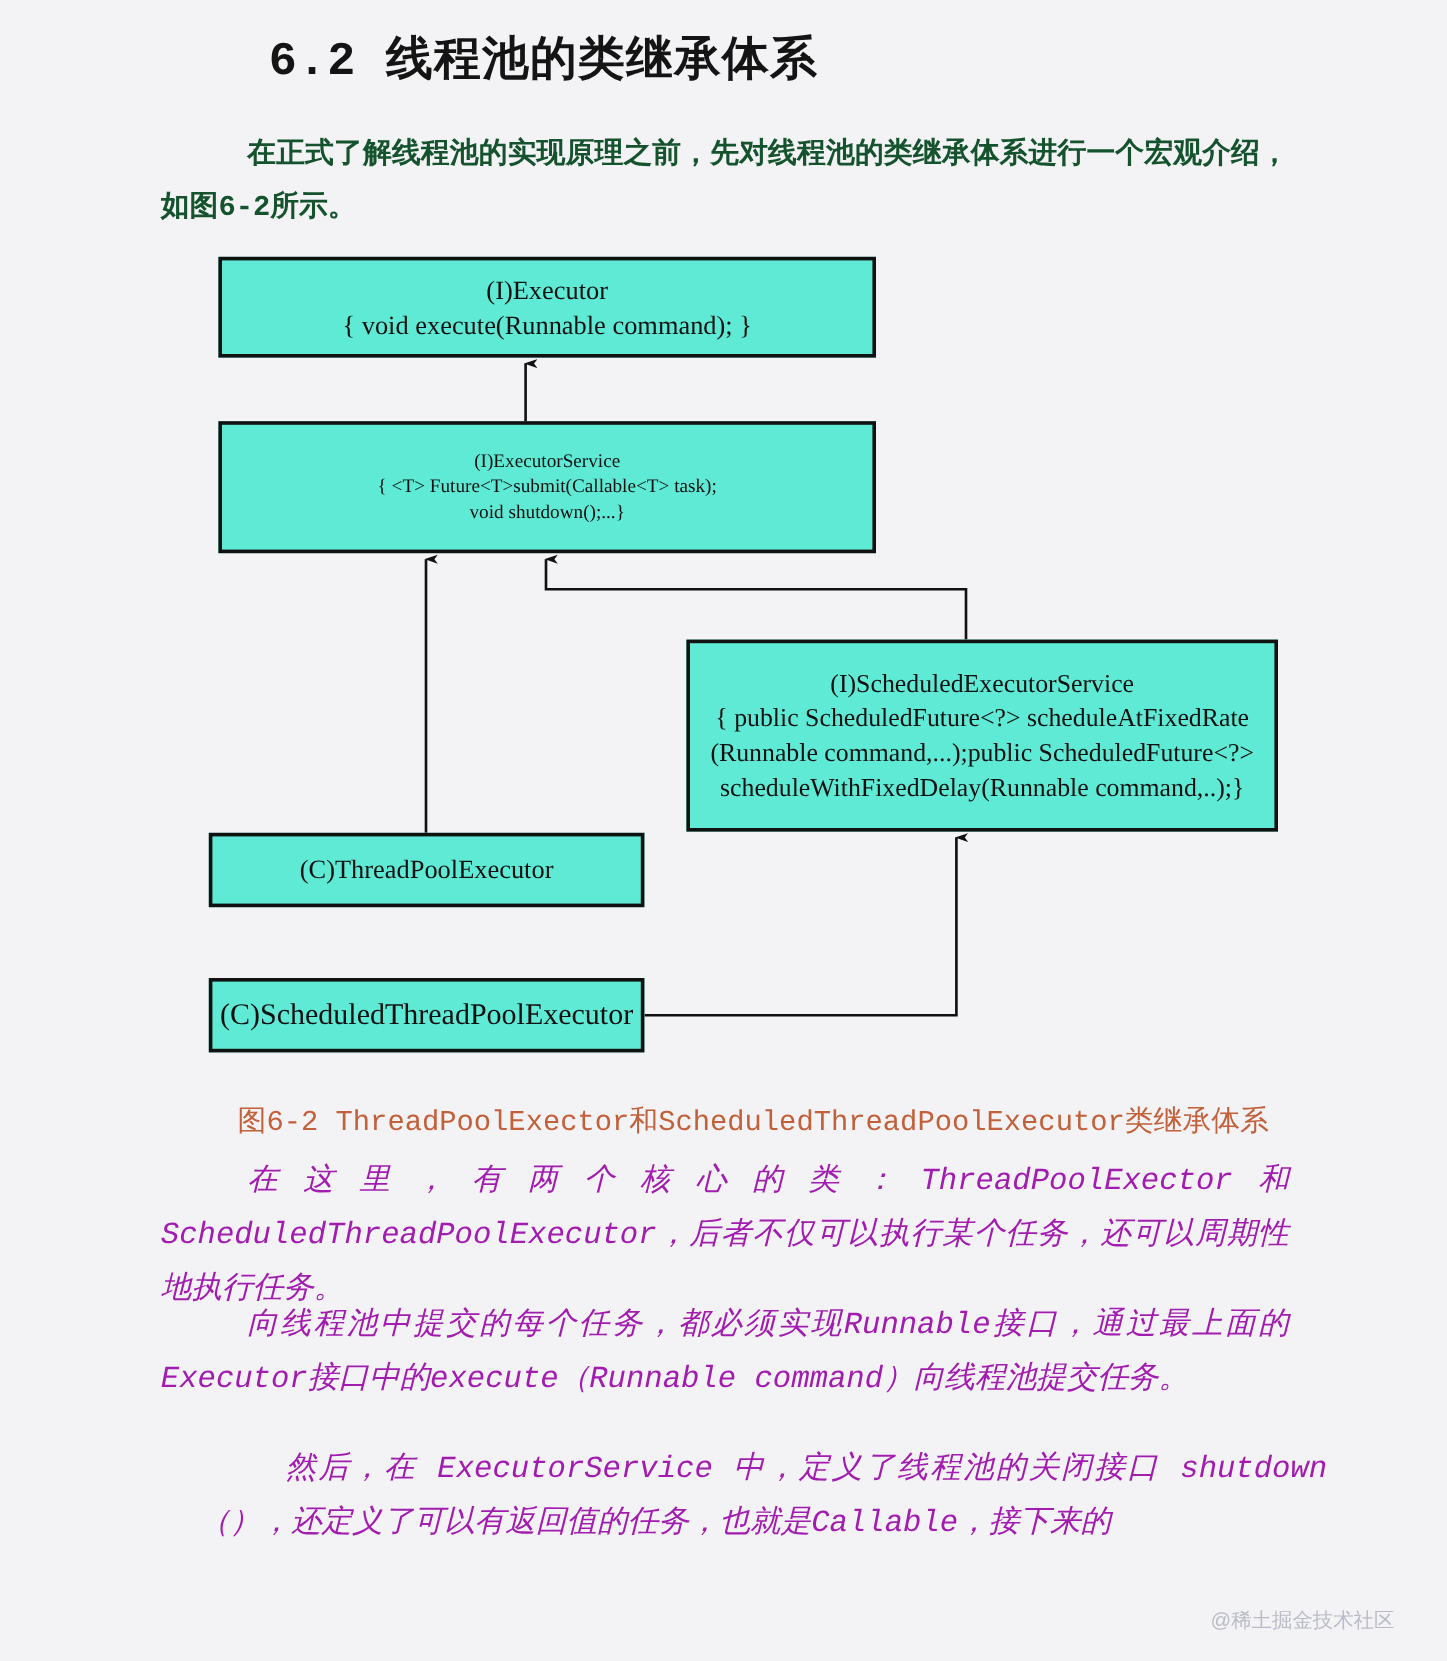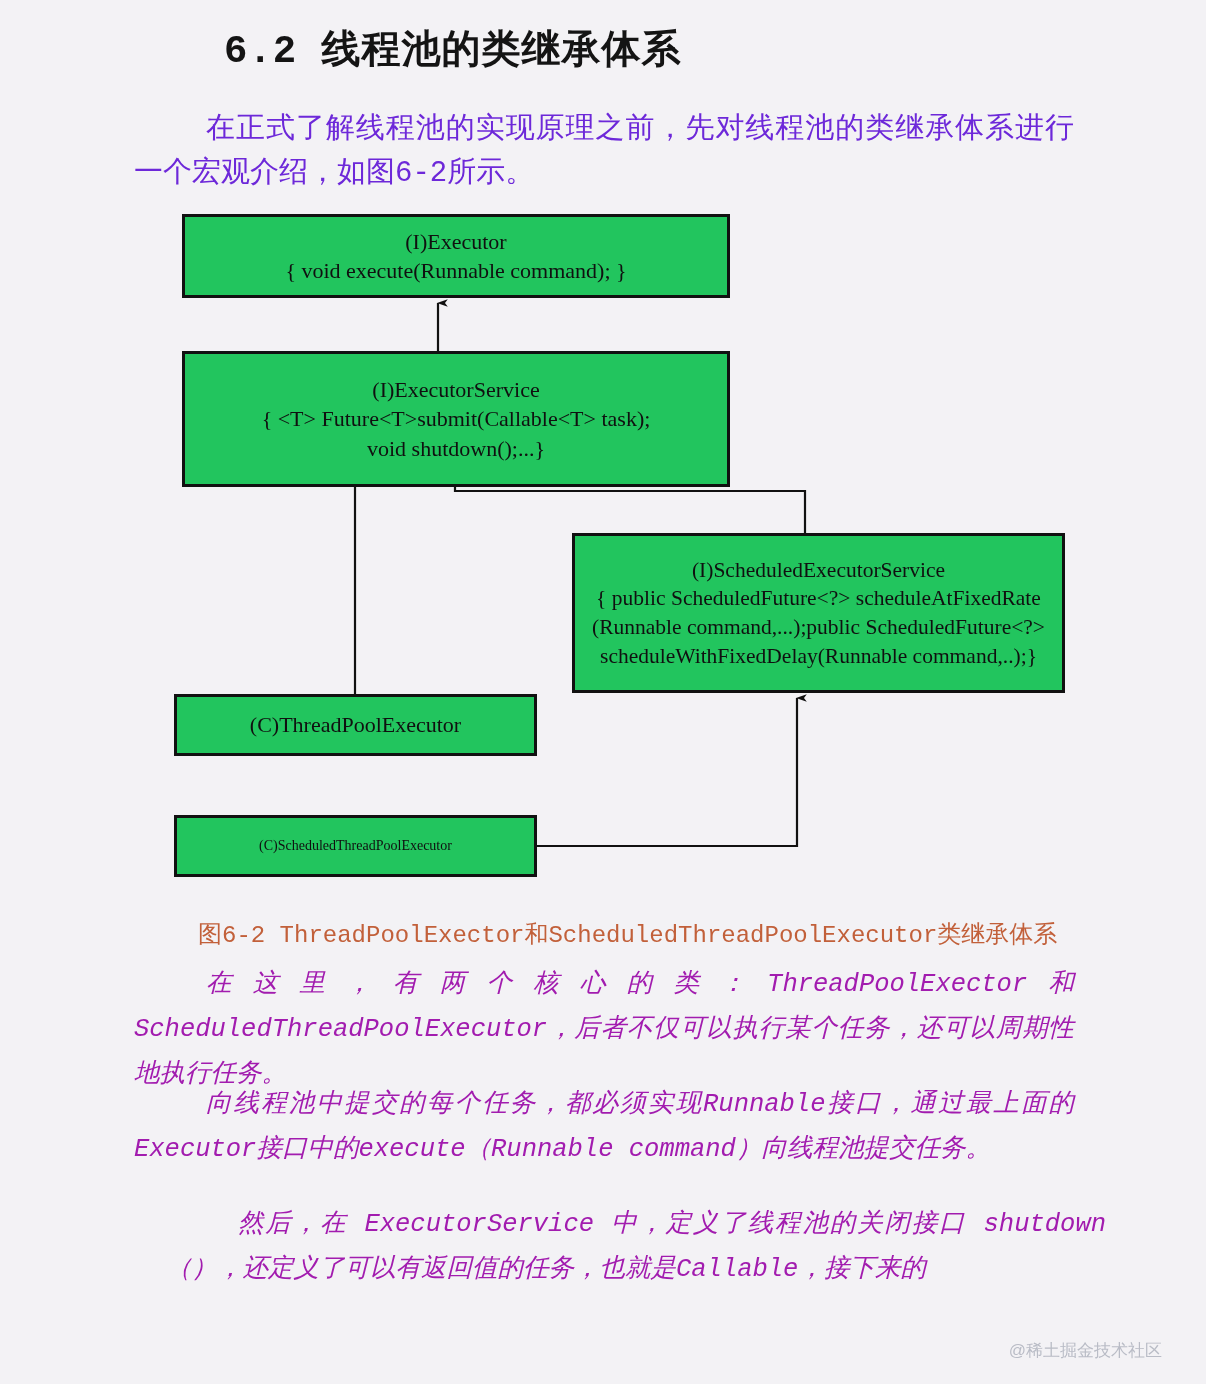--- a/index.html
+++ b/index.html
@@ -29,62 +29,63 @@
     white-space: nowrap;
   }
 
   
   .intro-para {
     position: absolute;
     left: 134px;
     top: 108px;
     width: 940px;
     font-family: "Liberation Mono", "DejaVu Sans Mono", monospace;
-    font-size: 29px;
+    font-size: 24px;
     line-height: 44px;
     text-indent: 72px;
-    color: #6d28d9;
+    color: #14532d;
     text-align: justify;
+    font-weight: bold;
   }
 
   
   .diagram {
     position: absolute;
     left: 0;
     top: 0;
     width: 1206px;
     height: 1384px;
     pointer-events: none;
   }
   .diagram svg { display: block; }
 
   .uml-box {
     position: absolute;
-    background: #22c55e;
+    background: #5eead4;
     border: 3px solid #111111;
     box-sizing: border-box;
     display: flex;
     flex-direction: column;
     align-items: center;
     justify-content: center;
     font-family: "Liberation Serif", "DejaVu Serif", serif;
     color: #101010;
     line-height: 1.33;
   }
   .uml-box .ln {
     display: block;
     white-space: nowrap;
     text-align: center;
   }
 
   #box-executor   { left: 182px; top: 214px;  width: 548px; height: 84px;  font-size: 22px; }
-  #box-execsvc    { left: 182px; top: 351px;  width: 548px; height: 136px; font-size: 22px; }
+  #box-execsvc    { left: 182px; top: 351px;  width: 548px; height: 110px; font-size: 16px; }
   #box-schedsvc   { left: 552px; top: 533px;  width: 493px; height: 160px; font-size: 21.5px; margin-left: 20px; }
   #box-tpe        { left: 174px; top: 694px;  width: 363px; height: 62px;  font-size: 22px; }
-  #box-stpe       { left: 174px; top: 815px;  width: 363px; height: 62px;  font-size: 14px; }
+  #box-stpe       { left: 174px; top: 815px;  width: 363px; height: 62px;  font-size: 25px; }
 
   
   .fig-caption {
     position: absolute;
     left: 198px;
     top: 918px;
     font-family: "Liberation Mono", "DejaVu Sans Mono", monospace;
     font-size: 24px;
     color: #c2603a;
     white-space: nowrap;

